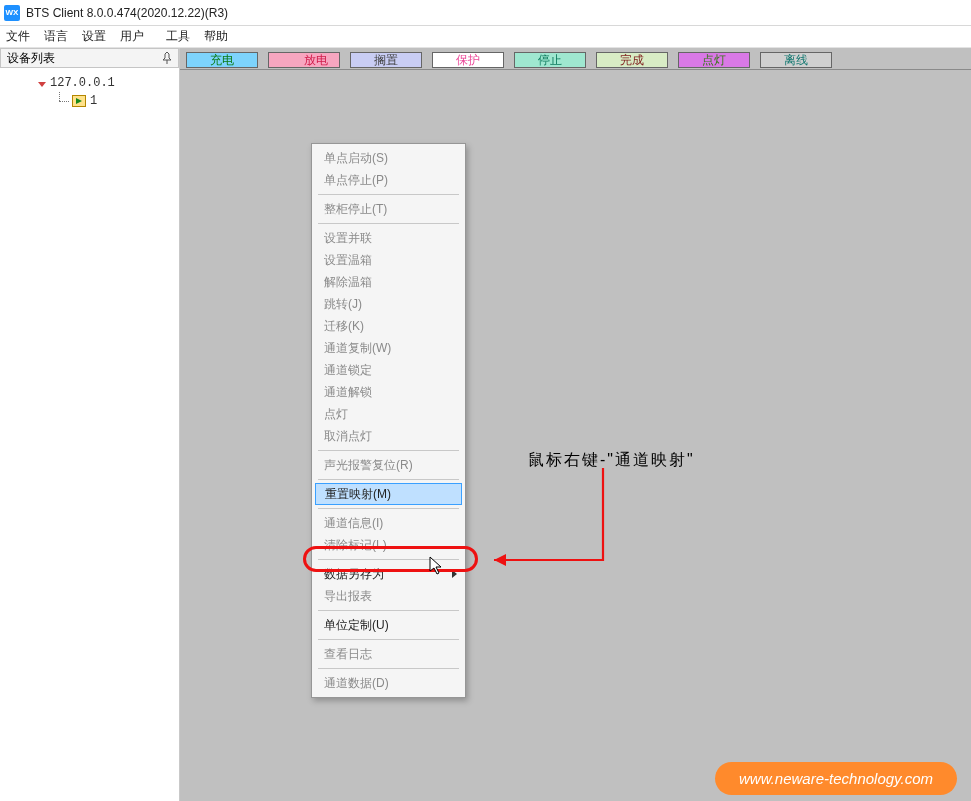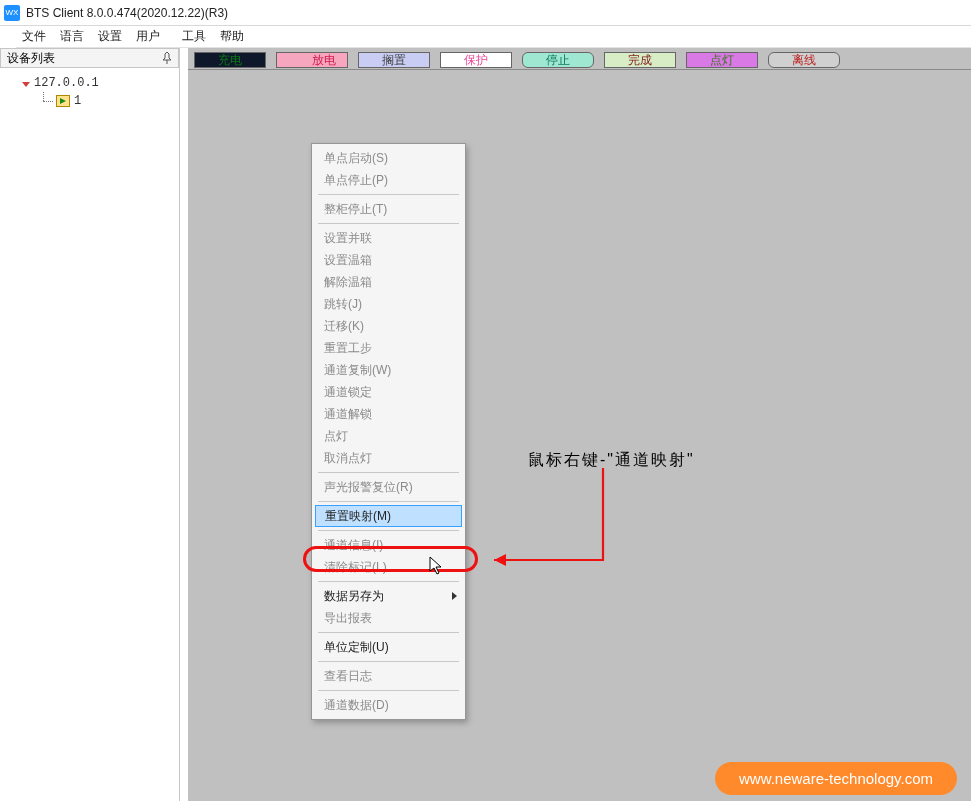--- a/index.html
+++ b/index.html
@@ -25,42 +25,40 @@
     color: #222;
   }
   .titlebar .app-icon {
     width: 16px; height: 16px;
     background: #1e90ff;
     color: #fff;
     font-size: 8px;
     display: flex; align-items: center; justify-content: center;
     border-radius: 2px;
     margin-right: 6px;
-    font-weight: normal;
+    font-weight: bold;
   }
   .titlebar .title-text { font-size: 12px; }
 
   
   .menubar {
     height: 22px;
     display: flex;
     align-items: center;
     padding-left: 6px;
     font-size: 12px;
     color: #222;
     border-bottom: 1px solid #e3e3e3;
-    margin-left: 16px;
   }
   .menubar .menu-item { margin-right: 14px; cursor: default; }
 
   
   .workspace {
     display: flex;
     height: calc(100% - 26px - 22px);
-    gap: 8px;
   }
 
   
   .sidebar {
     width: 180px;
     background: #fff;
     border-right: 1px solid #c9c9c9;
     display: flex;
     flex-direction: column;
   }
@@ -75,21 +73,21 @@
     font-size: 12px;
   }
   .sidebar-header .pin {
     width: 14px; height: 14px;
     display: inline-block;
     position: relative;
   }
   .sidebar-header .pin svg { width: 14px; height: 14px; }
   .sidebar-body {
     flex: 1;
-    padding: 6px 4px;
+    padding: 6px 20px;
     font-family: "Consolas","Courier New",monospace;
     font-size: 12px;
     color: #333;
   }
   .tree-row { display: flex; align-items: center; height: 18px; }
   .tree-indent0 { padding-left: 18px; }
   .tree-indent1 { padding-left: 36px; }
   .tree-arrow {
     width: 0; height: 0;
     border-left: 4px solid transparent;
@@ -218,20 +216,21 @@
   .watermark {
     position: absolute;
     right: 14px;
     bottom: 6px;
     background: #ff8a2c;
     color: #fff;
     font-size: 15px;
     padding: 8px 24px;
     border-radius: 22px;
     font-family: Arial, sans-serif;
+    font-style: italic;
   }
 </style>
 </head>
 <body>
 
 <div class="titlebar">
   <span class="app-icon">WX</span>
   <span class="title-text">BTS Client 8.0.0.474(2020.12.22)(R3)</span>
 </div>
 
@@ -267,28 +266,28 @@
               <path d="M1 1 L7 4 L1 7 Z" fill="#1a8a1a"></path>
             </svg>
         </span>
         <span>1</span>
       </div>
     </div>
   </div>
 
   <div class="mainpane">
     <div class="status-strip" id="status-strip">
-        <div class="status-btn" style="background: #0f172a; color: rgb(10, 122, 20);">充电</div>
+        <div class="status-btn" style="background: #7dd3fc; color: rgb(10, 122, 20);">充电</div>
         <div class="status-btn" style="background: rgb(247, 166, 192); color: rgb(209, 28, 75); padding-left: 24px;">放电</div>
         <div class="status-btn" style="background: rgb(201, 205, 244); color: #404040;">搁置</div>
         <div class="status-btn" style="background: rgb(255, 255, 255); color: #ec4899;">保护</div>
-        <div class="status-btn" style="background: rgb(159, 231, 208); color: rgb(12, 122, 92); border-radius: 6px;">停止</div>
+        <div class="status-btn" style="background: rgb(159, 231, 208); color: rgb(12, 122, 92);">停止</div>
         <div class="status-btn" style="background: rgb(216, 236, 197); color: #7f1d1d;">完成</div>
         <div class="status-btn" style="background: rgb(217, 121, 230); color: rgb(58, 122, 26);">点灯</div>
-        <div class="status-btn" style="background: rgb(208, 208, 208); color: #b91c1c; border-radius: 6px;">离线</div>
+        <div class="status-btn" style="background: rgb(208, 208, 208); color: #0f766e;">离线</div>
       </div>
   </div>
 </div>
 
 <div class="ctxmenu" id="ctxmenu">
     <div class="ctx-item disabled">
       <span>单点启动(S)</span>
     </div>
     <div class="ctx-item disabled">
       <span>单点停止(P)</span>
@@ -305,23 +304,20 @@
       <span>设置温箱</span>
     </div>
     <div class="ctx-item disabled">
       <span>解除温箱</span>
     </div>
     <div class="ctx-item disabled">
       <span>跳转(J)</span>
     </div>
     <div class="ctx-item disabled">
       <span>迁移(K)</span>
-    </div>
-    <div class="ctx-item disabled">
-      <span>重置工步</span>
     </div>
     <div class="ctx-item disabled">
       <span>通道复制(W)</span>
     </div>
     <div class="ctx-item disabled">
       <span>通道锁定</span>
     </div>
     <div class="ctx-item disabled">
       <span>通道解锁</span>
     </div>

